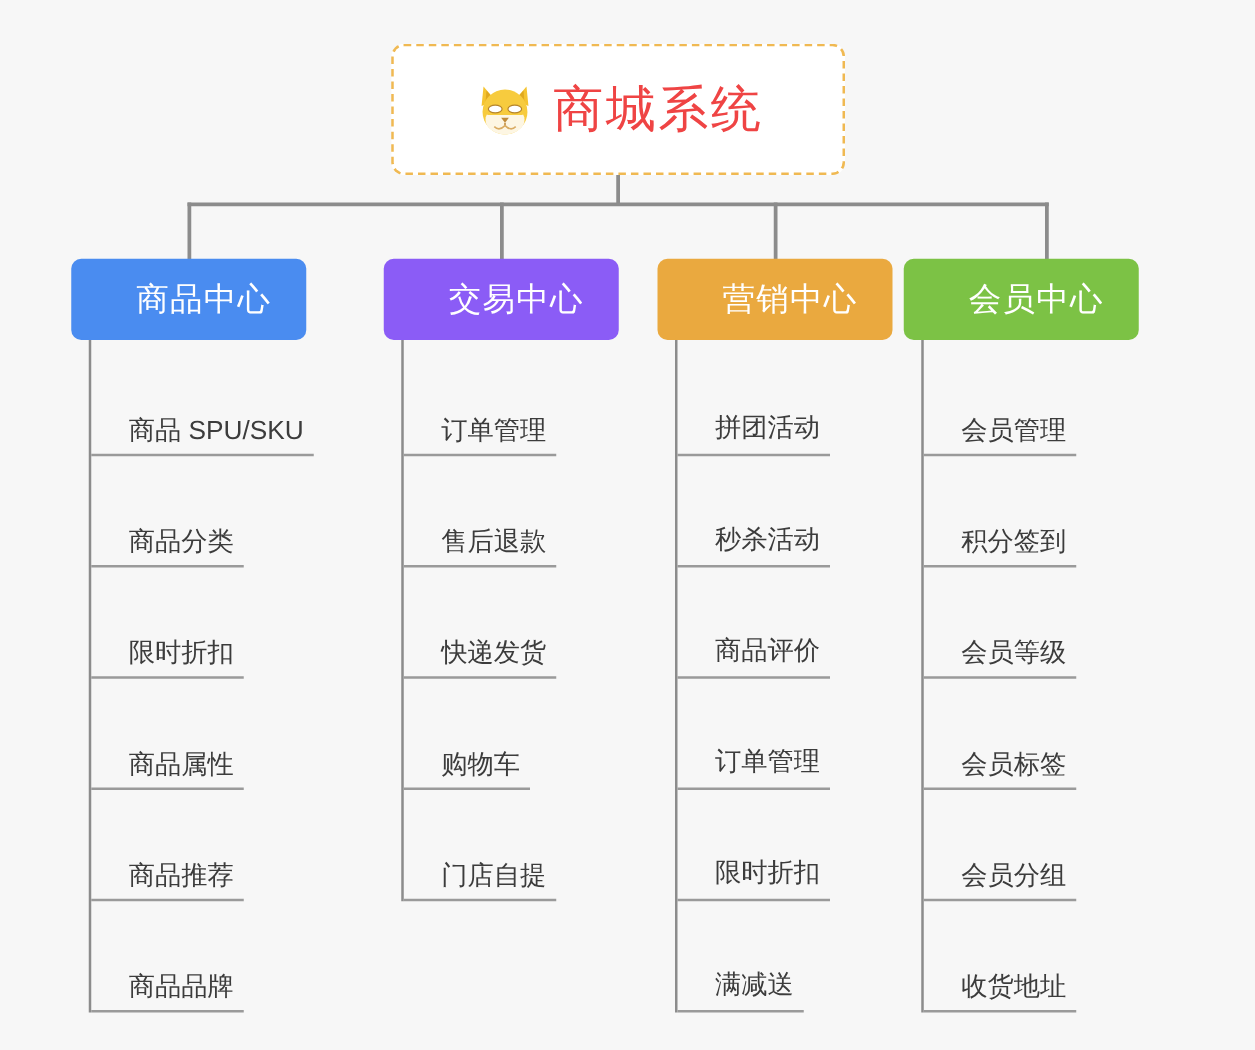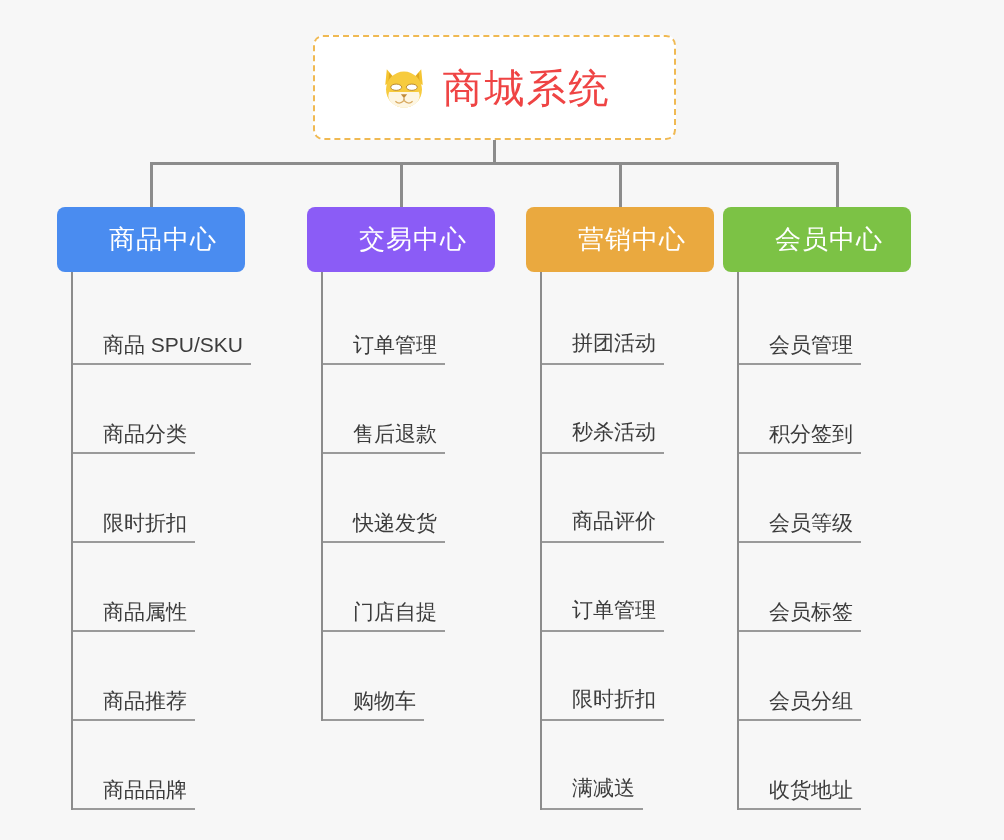--- a/index.html
+++ b/index.html
@@ -204,24 +204,24 @@
       <div class="leaf">
           <span class="leaf-label">订单管理</span>
         </div>
       <div class="leaf">
           <span class="leaf-label">售后退款</span>
         </div>
       <div class="leaf">
           <span class="leaf-label">快递发货</span>
         </div>
       <div class="leaf">
+          <span class="leaf-label">购物车</span>
+        </div>
+      <div class="leaf">
           <span class="leaf-label">门店自提</span>
-        </div>
-      <div class="leaf">
-          <span class="leaf-label">购物车</span>
         </div>
     </div>
   </div>
 
   <div class="column col-3">
     <div class="cat-box cat-3">
       <span>营销中心</span>
     </div>
     <div class="leaves">
       <div class="leaf">

